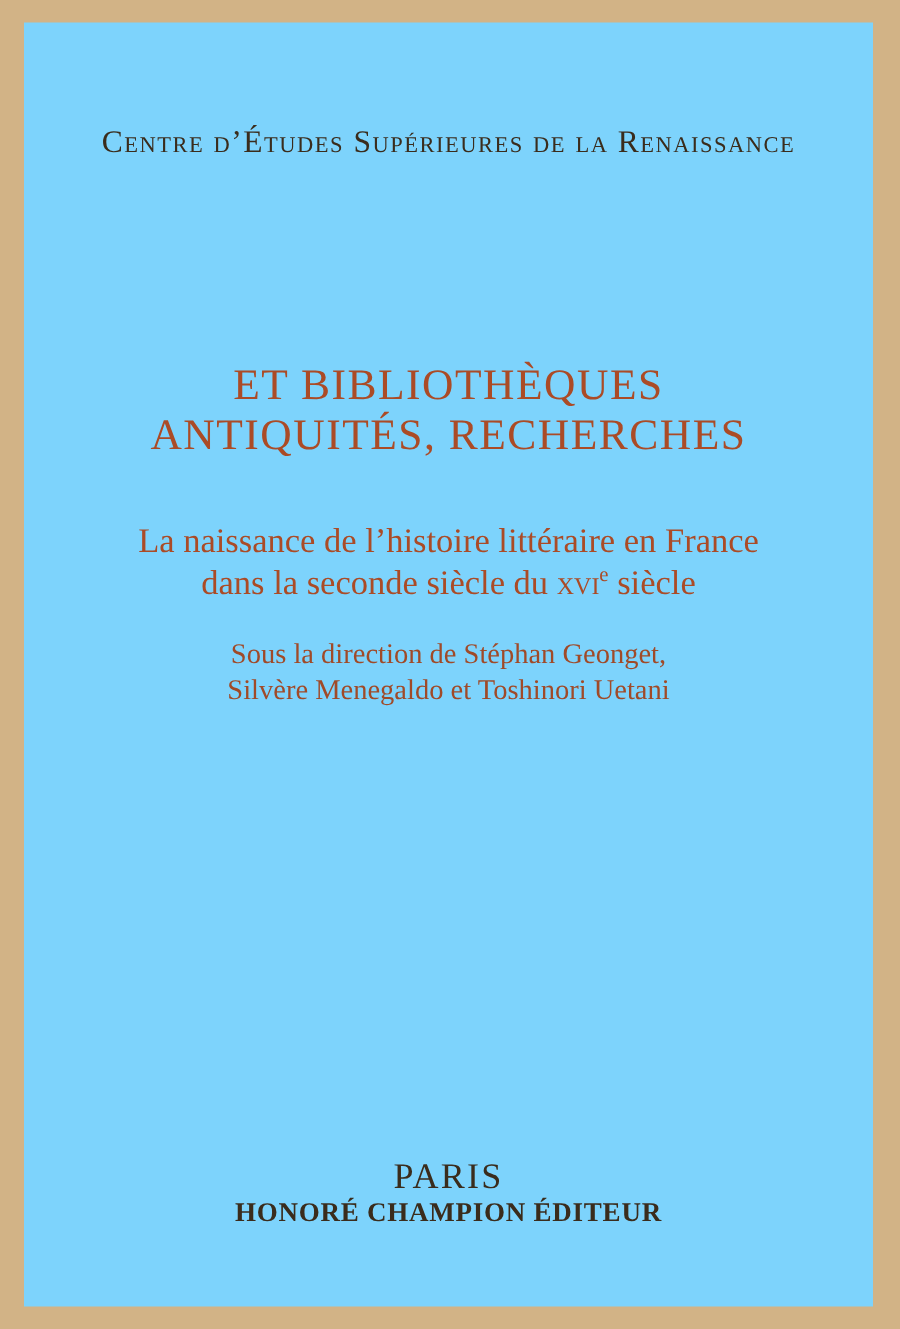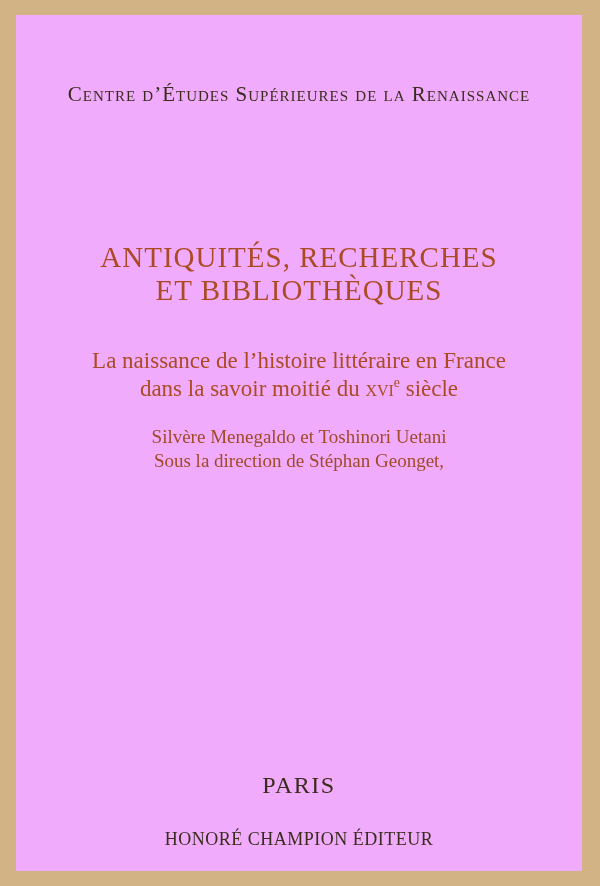--- a/index.html
+++ b/index.html
@@ -13,21 +13,21 @@
     background: #d2b386; 
     font-family: "Liberation Serif", "DejaVu Serif", serif;
     position: relative;
   }
   .cover {
     position: absolute;
     top: 15px;
     left: 16px;
     right: 18px;
     bottom: 15px;
-    background: #f0abfc; 
+    background: #7dd3fc; 
   }
   .abs-center {
     position: absolute;
     left: 0;
     right: 0;
     text-align: center;
   }
   .institution {
     top: 67px;
     font-size: 21px;
@@ -77,47 +77,48 @@
     width: 110px;
     height: 118px;
   }
   .city {
     top: 757px;
     font-size: 24px;
     letter-spacing: 1.5px;
     color: #3a2c1c;
   }
   .publisher {
-    top: 814px;
+    top: 783px;
     font-size: 18px;
     letter-spacing: 0.5px;
     color: #3a2c1c;
+    font-weight: bold;
   }
 </style>
 </head>
 <body>
 
 <div class="cover">
 
   <div class="abs-center institution">Centre d’Études Supérieures de la Renaissance</div>
 
 
   <div class="abs-center book-title">
+    <div>ET BIBLIOTHÈQUES</div>
     <div>ANTIQUITÉS, RECHERCHES</div>
-    <div>ET BIBLIOTHÈQUES</div>
   </div>
 
   <div class="abs-center subtitle">
     <div>La naissance de l’histoire littéraire en France</div>
-    <div><span>dans la savoir moitié du </span><span class="roman">xvi</span><sup>e</sup><span> siècle</span></div>
+    <div><span>dans la seconde siècle du </span><span class="roman">xvi</span><sup>e</sup><span> siècle</span></div>
   </div>
 
   <div class="abs-center editors">
+    <div>Sous la direction de Stéphan Geonget,</div>
     <div>Silvère Menegaldo et Toshinori Uetani</div>
-    <div>Sous la direction de Stéphan Geonget,</div>
   </div>
 
 
   <div class="abs-center city">PARIS</div>
 
   <div class="abs-center publisher">HONORÉ CHAMPION ÉDITEUR</div>
 
 </div>
 
 </body></html>

